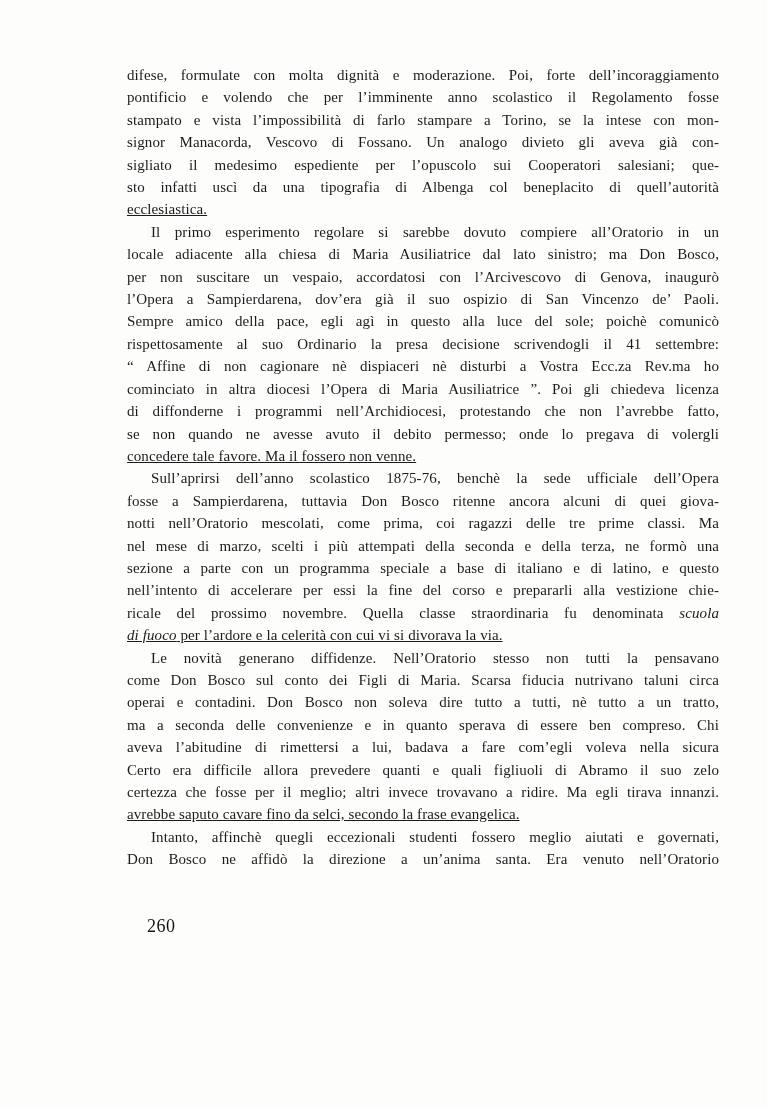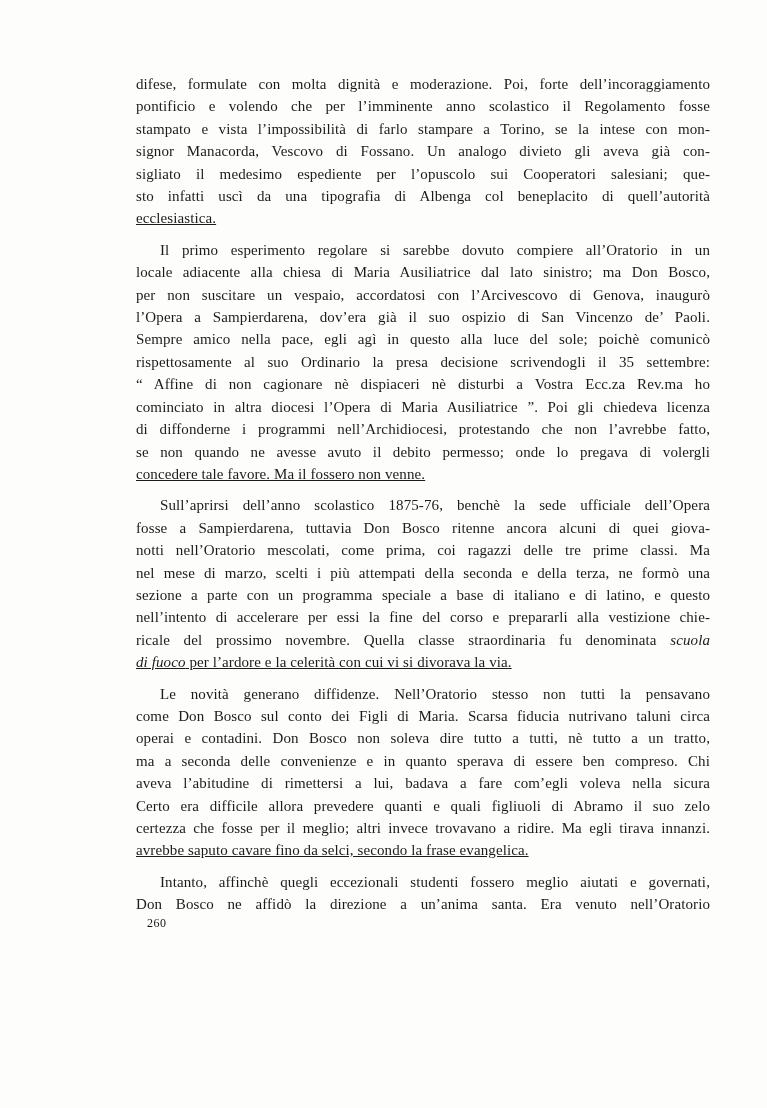--- a/index.html
+++ b/index.html
@@ -19,21 +19,21 @@
   .text-block {
     position: absolute;
     left: 127px;
     top: 64px;
     width: 592px;
     font-size: 15px;
     line-height: 22.4px;
     letter-spacing: 0.1px;
   }
   .paragraph {
-    margin: 9px;
+    margin: 0;
     padding: 0;
   }
   .line {
     text-align: justify;
     text-align-last: justify;
     -moz-text-align-last: justify;
     white-space: normal;
   }
   .line.flush {
     text-align-last: left;
@@ -44,21 +44,21 @@
     text-indent: 24px;
     font-family: Liberation Serif, serif;
   }
   .italic {
     font-style: italic;
   }
   .page-number {
     position: absolute;
     left: 147px;
     top: 916px;
-    font-size: 12px;
+    font-size: 18px;
     letter-spacing: 0.5px;
     color: #151515;
   }
 </style>
 </head>
 <body>
 
 <div class="page">
   <div class="text-block">
       <div class="paragraph">
@@ -68,22 +68,22 @@
         <div class="line"><span>signor Manacorda, Vescovo di Fossano. Un analogo divieto gli aveva già con-</span></div>
         <div class="line"><span>sigliato il medesimo espediente per l’opuscolo sui Cooperatori salesiani; que-</span></div>
         <div class="line"><span>sto infatti uscì da una tipografia di Albenga col beneplacito di quell’autorità</span></div>
         <div class="line flush"><span>ecclesiastica.</span></div>
       </div>
       <div class="paragraph">
         <div class="line indent"><span>Il primo esperimento regolare si sarebbe dovuto compiere all’Oratorio in un</span></div>
         <div class="line"><span>locale adiacente alla chiesa di Maria Ausiliatrice dal lato sinistro; ma Don Bosco,</span></div>
         <div class="line"><span>per non suscitare un vespaio, accordatosi con l’Arcivescovo di Genova, inaugurò</span></div>
         <div class="line"><span>l’Opera a Sampierdarena, dov’era già il suo ospizio di San Vincenzo de’ Paoli.</span></div>
-        <div class="line"><span>Sempre amico nella pace, egli agì in questo alla luce del sole; poichè comunicò</span></div>
-        <div class="line"><span>rispettosamente al suo Ordinario la presa decisione scrivendogli il 35 settembre:</span></div>
+        <div class="line"><span>Sempre amico della pace, egli agì in questo alla luce del sole; poichè comunicò</span></div>
+        <div class="line"><span>rispettosamente al suo Ordinario la presa decisione scrivendogli il 41 settembre:</span></div>
         <div class="line"><span>“ Affine di non cagionare nè dispiaceri nè disturbi a Vostra Ecc.za Rev.ma ho</span></div>
         <div class="line"><span>cominciato in altra diocesi l’Opera di Maria Ausiliatrice ”. Poi gli chiedeva licenza</span></div>
         <div class="line"><span>di diffonderne i programmi nell’Archidiocesi, protestando che non l’avrebbe fatto,</span></div>
         <div class="line"><span>se non quando ne avesse avuto il debito permesso; onde lo pregava di volergli</span></div>
         <div class="line flush"><span>concedere tale favore. Ma il fossero non venne.</span></div>
       </div>
       <div class="paragraph">
         <div class="line indent"><span>Sull’aprirsi dell’anno scolastico 1875-76, benchè la sede ufficiale dell’Opera</span></div>
         <div class="line"><span>fosse a Sampierdarena, tuttavia Don Bosco ritenne ancora alcuni di quei giova-</span></div>
         <div class="line"><span>notti nell’Oratorio mescolati, come prima, coi ragazzi delle tre prime classi. Ma</span></div>

